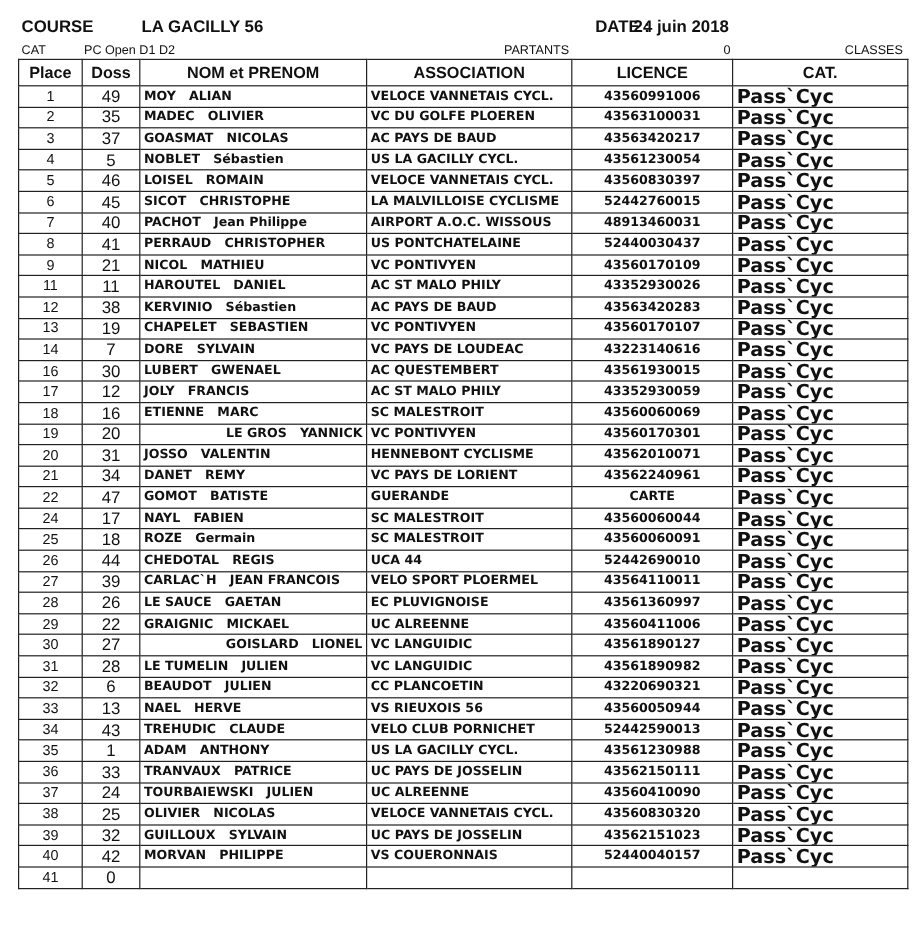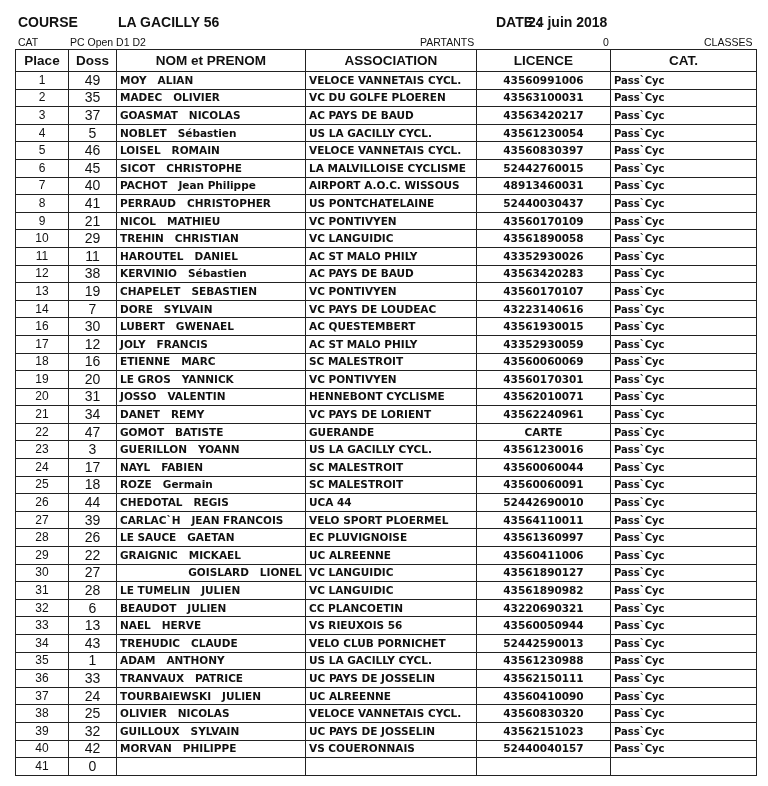--- a/index.html
+++ b/index.html
@@ -11,21 +11,21 @@
   table { position: absolute; left: 15px; top: 49px; border-collapse: collapse; table-layout: fixed; width: 741px; }
   col.c-place { width: 53px; } col.c-doss { width: 48px; } col.c-nom { width: 189px; }
   col.c-assoc { width: 171px; } col.c-lic { width: 134px; } col.c-cat { width: 146px; }
   th, td { border: 1.3px solid #222; padding: 0 3px; overflow: hidden; white-space: nowrap; }
   th { height: 21px; font-family: "Liberation Sans", sans-serif; font-weight: bold; font-size: 13.5px; text-align: center; }
   td { height: 16.6px; font-size: 11px; line-height: 15px; }
   td.place { text-align: center; font-family: "Liberation Sans", sans-serif; font-size: 12px; }
   td.doss { text-align: center; font-family: "Liberation Sans", sans-serif; font-size: 14px; }
   td.nom, td.assoc { font-family: "DejaVu Sans", sans-serif; font-weight: bold; font-size: 10.5px; }
   td.lic { text-align: center; font-family: "DejaVu Sans", sans-serif; font-weight: bold; font-size: 10.5px; }
-  td.cat { font-family: "DejaVu Sans", sans-serif; font-weight: bold; font-size: 10px; }
+  td.cat { font-family: "DejaVu Sans", sans-serif; font-weight: bold; font-size: 16px; }
 </style>
 </head>
 <body>
 
 <div class="hdr h1" style="left:18px;">COURSE</div>
 <div class="hdr h1" style="left:118px;">LA GACILLY  56</div>
 <div class="hdr h1" style="left:478px;padding-left:18px;">DATE :</div>
 <div class="hdr h1" style="left:528px;">24 juin 2018</div>
 
 <div class="hdr h2" style="left:18px;">CAT</div>
@@ -120,28 +120,20 @@
       </tr>
       <tr>
         <td class="place">9</td>
         <td class="doss">21</td>
         <td class="nom" style="white-space: pre;">NICOL   MATHIEU</td>
         <td class="assoc">VC PONTIVYEN</td>
         <td class="lic">43560170109</td>
         <td class="cat">Pass`Cyc</td>
       </tr>
       <tr>
-        <td class="place">10</td>
-        <td class="doss">29</td>
-        <td class="nom" style="white-space: pre;">TREHIN   CHRISTIAN</td>
-        <td class="assoc">VC LANGUIDIC</td>
-        <td class="lic">43561890058</td>
-        <td class="cat">Pass`Cyc</td>
-      </tr>
-      <tr>
         <td class="place">11</td>
         <td class="doss">11</td>
         <td class="nom" style="white-space: pre;">HAROUTEL   DANIEL</td>
         <td class="assoc">AC ST MALO PHILY</td>
         <td class="lic">43352930026</td>
         <td class="cat">Pass`Cyc</td>
       </tr>
       <tr>
         <td class="place">12</td>
         <td class="doss">38</td>
@@ -186,21 +178,21 @@
         <td class="place">18</td>
         <td class="doss">16</td>
         <td class="nom" style="white-space: pre;">ETIENNE   MARC</td>
         <td class="assoc">SC MALESTROIT</td>
         <td class="lic">43560060069</td>
         <td class="cat">Pass`Cyc</td>
       </tr>
       <tr>
         <td class="place">19</td>
         <td class="doss">20</td>
-        <td class="nom" style="white-space: pre;">LE GROS   YANNICK</td>
+        <td class="nom" style="white-space: pre; text-align: right;">LE GROS   YANNICK</td>
         <td class="assoc">VC PONTIVYEN</td>
         <td class="lic">43560170301</td>
         <td class="cat">Pass`Cyc</td>
       </tr>
       <tr>
         <td class="place">20</td>
         <td class="doss">31</td>
         <td class="nom" style="white-space: pre;">JOSSO   VALENTIN</td>
         <td class="assoc">HENNEBONT CYCLISME</td>
         <td class="lic">43562010071</td>
@@ -213,28 +205,20 @@
         <td class="assoc">VC PAYS DE LORIENT</td>
         <td class="lic">43562240961</td>
         <td class="cat">Pass`Cyc</td>
       </tr>
       <tr>
         <td class="place">22</td>
         <td class="doss">47</td>
         <td class="nom" style="white-space: pre;">GOMOT   BATISTE</td>
         <td class="assoc">GUERANDE</td>
         <td class="lic">CARTE</td>
-        <td class="cat">Pass`Cyc</td>
-      </tr>
-      <tr>
-        <td class="place">23</td>
-        <td class="doss">3</td>
-        <td class="nom" style="white-space: pre;">GUERILLON   YOANN</td>
-        <td class="assoc">US LA GACILLY CYCL.</td>
-        <td class="lic">43561230016</td>
         <td class="cat">Pass`Cyc</td>
       </tr>
       <tr>
         <td class="place">24</td>
         <td class="doss">17</td>
         <td class="nom" style="white-space: pre; margin-left: 32px;">NAYL   FABIEN</td>
         <td class="assoc">SC MALESTROIT</td>
         <td class="lic">43560060044</td>
         <td class="cat">Pass`Cyc</td>
       </tr>

